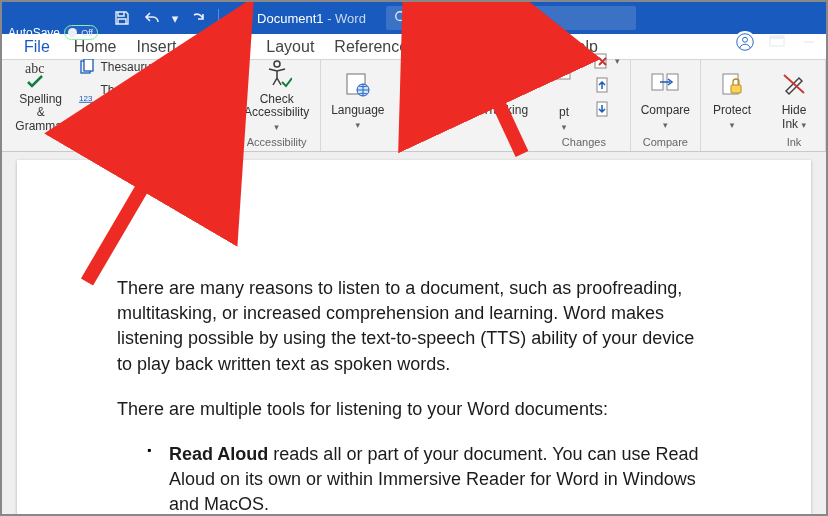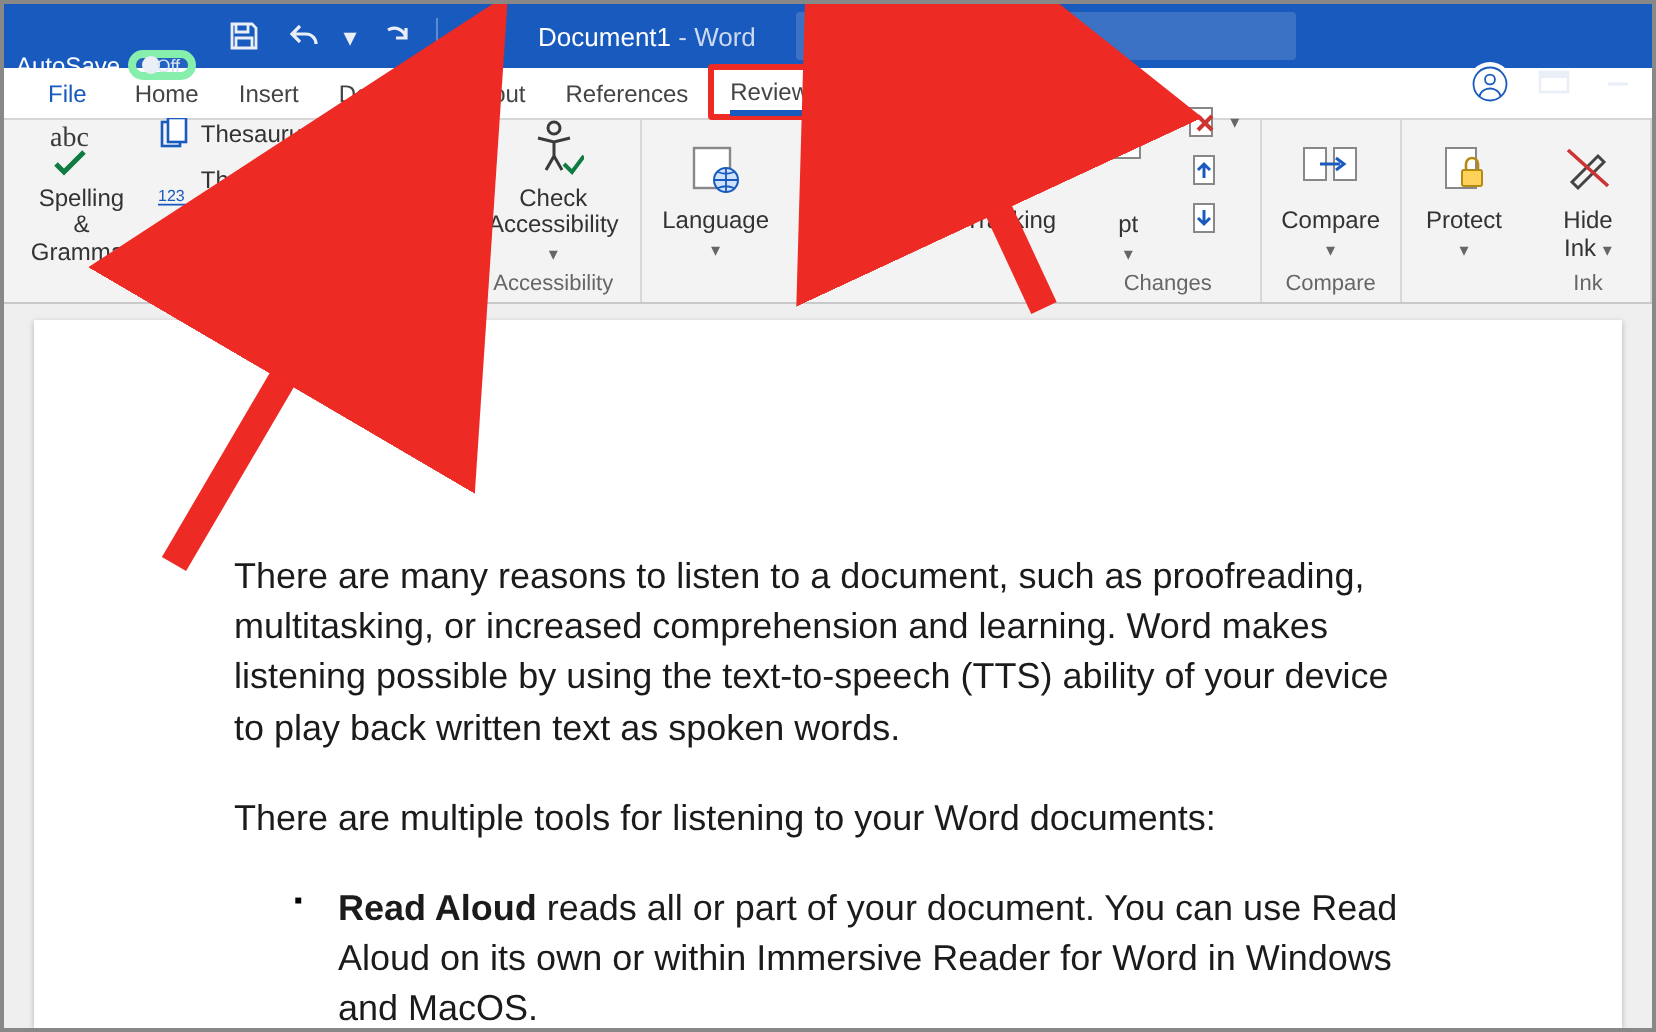--- a/index.html
+++ b/index.html
@@ -1,37 +1,37 @@
 <!DOCTYPE html>
 <html><head>
 <meta charset="utf-8">
 <style>
   * { box-sizing: border-box; margin: 0; padding: 0; }
   body { width: 828px; height: 516px; font-family: "Segoe UI", Arial, sans-serif; font-size: 13px; color: #222; overflow: hidden; border: 2px solid #888; position: relative; background: #fff; }
   
   .titlebar { height: 32px; background: #185abd; color: #fff; display: flex; align-items: center; padding: 0 6px; gap: 6px; }
   .titlebar .autosave-wrap { display: flex; align-items: center; gap: 4px; font-size: 12px; margin-top: 29px; }
-  .toggle { width: 34px; height: 15px; border: 4px solid #86efac; border-radius: 8px; display: flex; align-items: center; padding: 0 3px; gap:2px; background: rgba(255,255,255,0.05); position:relative; }
+  .toggle { width: 34px; height: 15px; border: 1px solid #86efac; border-radius: 8px; display: flex; align-items: center; padding: 0 3px; gap:2px; background: rgba(255,255,255,0.05); position:relative; }
   .toggle .knob { width: 9px; height: 9px; border-radius: 50%; background: #e9eef7; }
   .toggle .off { font-size: 9px; color: #dbe6f7; position:absolute; right:4px; }
   .qat { display: flex; align-items: center; gap: 6px; margin-left: 6px; }
   .qat-btn { width: 24px; height: 24px; display: flex; align-items: center; justify-content: center; color: #e9eef7; }
   .qat-sep { width: 1px; height: 18px; background: rgba(255,255,255,0.3); margin: 0 2px; }
-  .doc-title { margin-left: 24px; font-size: 13px; color: #fff; }
+  .doc-title { margin-left: 12px; font-size: 13px; color: #fff; }
   .doc-title .suffix { color: #cdd9ef; }
   .searchbox { margin-left: 14px; flex: 0 0 250px; height: 24px; background: #3b72c5; border-radius: 2px; display: flex; align-items: center; padding: 0 8px; gap: 8px; color: #d9e4f6; }
   .searchbox input { background: transparent; border: none; outline: none; color: #d9e4f6; font-size: 13px; flex: 1; }
   .title-right { margin-left: auto; display: flex; align-items: center; gap: 10px; margin-top: 48px; }
   .user { display: flex; align-items: center; gap: 6px; font-size: 13px; color: #fff; }
   .avatar { width: 22px; height: 22px; border-radius: 50%; background: #fff; display:flex; align-items:center; justify-content:center; color:#185abd; }
   .win-btn { width: 22px; display:flex; justify-content:center; color:#e9eef7; font-size:14px; }
 
   
   .tabs { height: 26px; background: #fff; display: flex; align-items: stretch; border-bottom: 1px solid #d6d6d6; padding-left: 14px; }
-  .tab { padding: 0 10px; display: flex; align-items: center; font-size: 12px; color: #444; position: relative; }
+  .tab { padding: 0 10px; display: flex; align-items: center; font-size: 16px; color: #444; position: relative; }
   .first-tab { color: #185abd; font-weight: 500; padding-left:8px; padding-right:14px; }
   .tab.active { font-weight: 500; }
   .tab.active::after { content:""; position:absolute; left:8px; right:8px; bottom:-1px; height:3px; background:#185abd; }
   .tab.highlight-box { border: 3px solid #ee2a24; border-radius: 2px; padding: 0 8px; margin-top:-2px; margin-bottom:-1px; }
 
   
   .ribbon { height: 92px; background: #f3f3f3; border-bottom: 1px solid #c9c9c9; display: flex; align-items: stretch; }
   .group { border-right: 1px solid #d8d8d8; display: flex; flex-direction: column; align-items: center; justify-content: flex-end; padding: 4px 6px 2px; }
   .group .buttons { display:flex; gap:6px; flex:1; align-items:flex-start;}
   .group-label { font-size: 11px; color: #666; text-align: center; padding: 2px 0 1px; }

